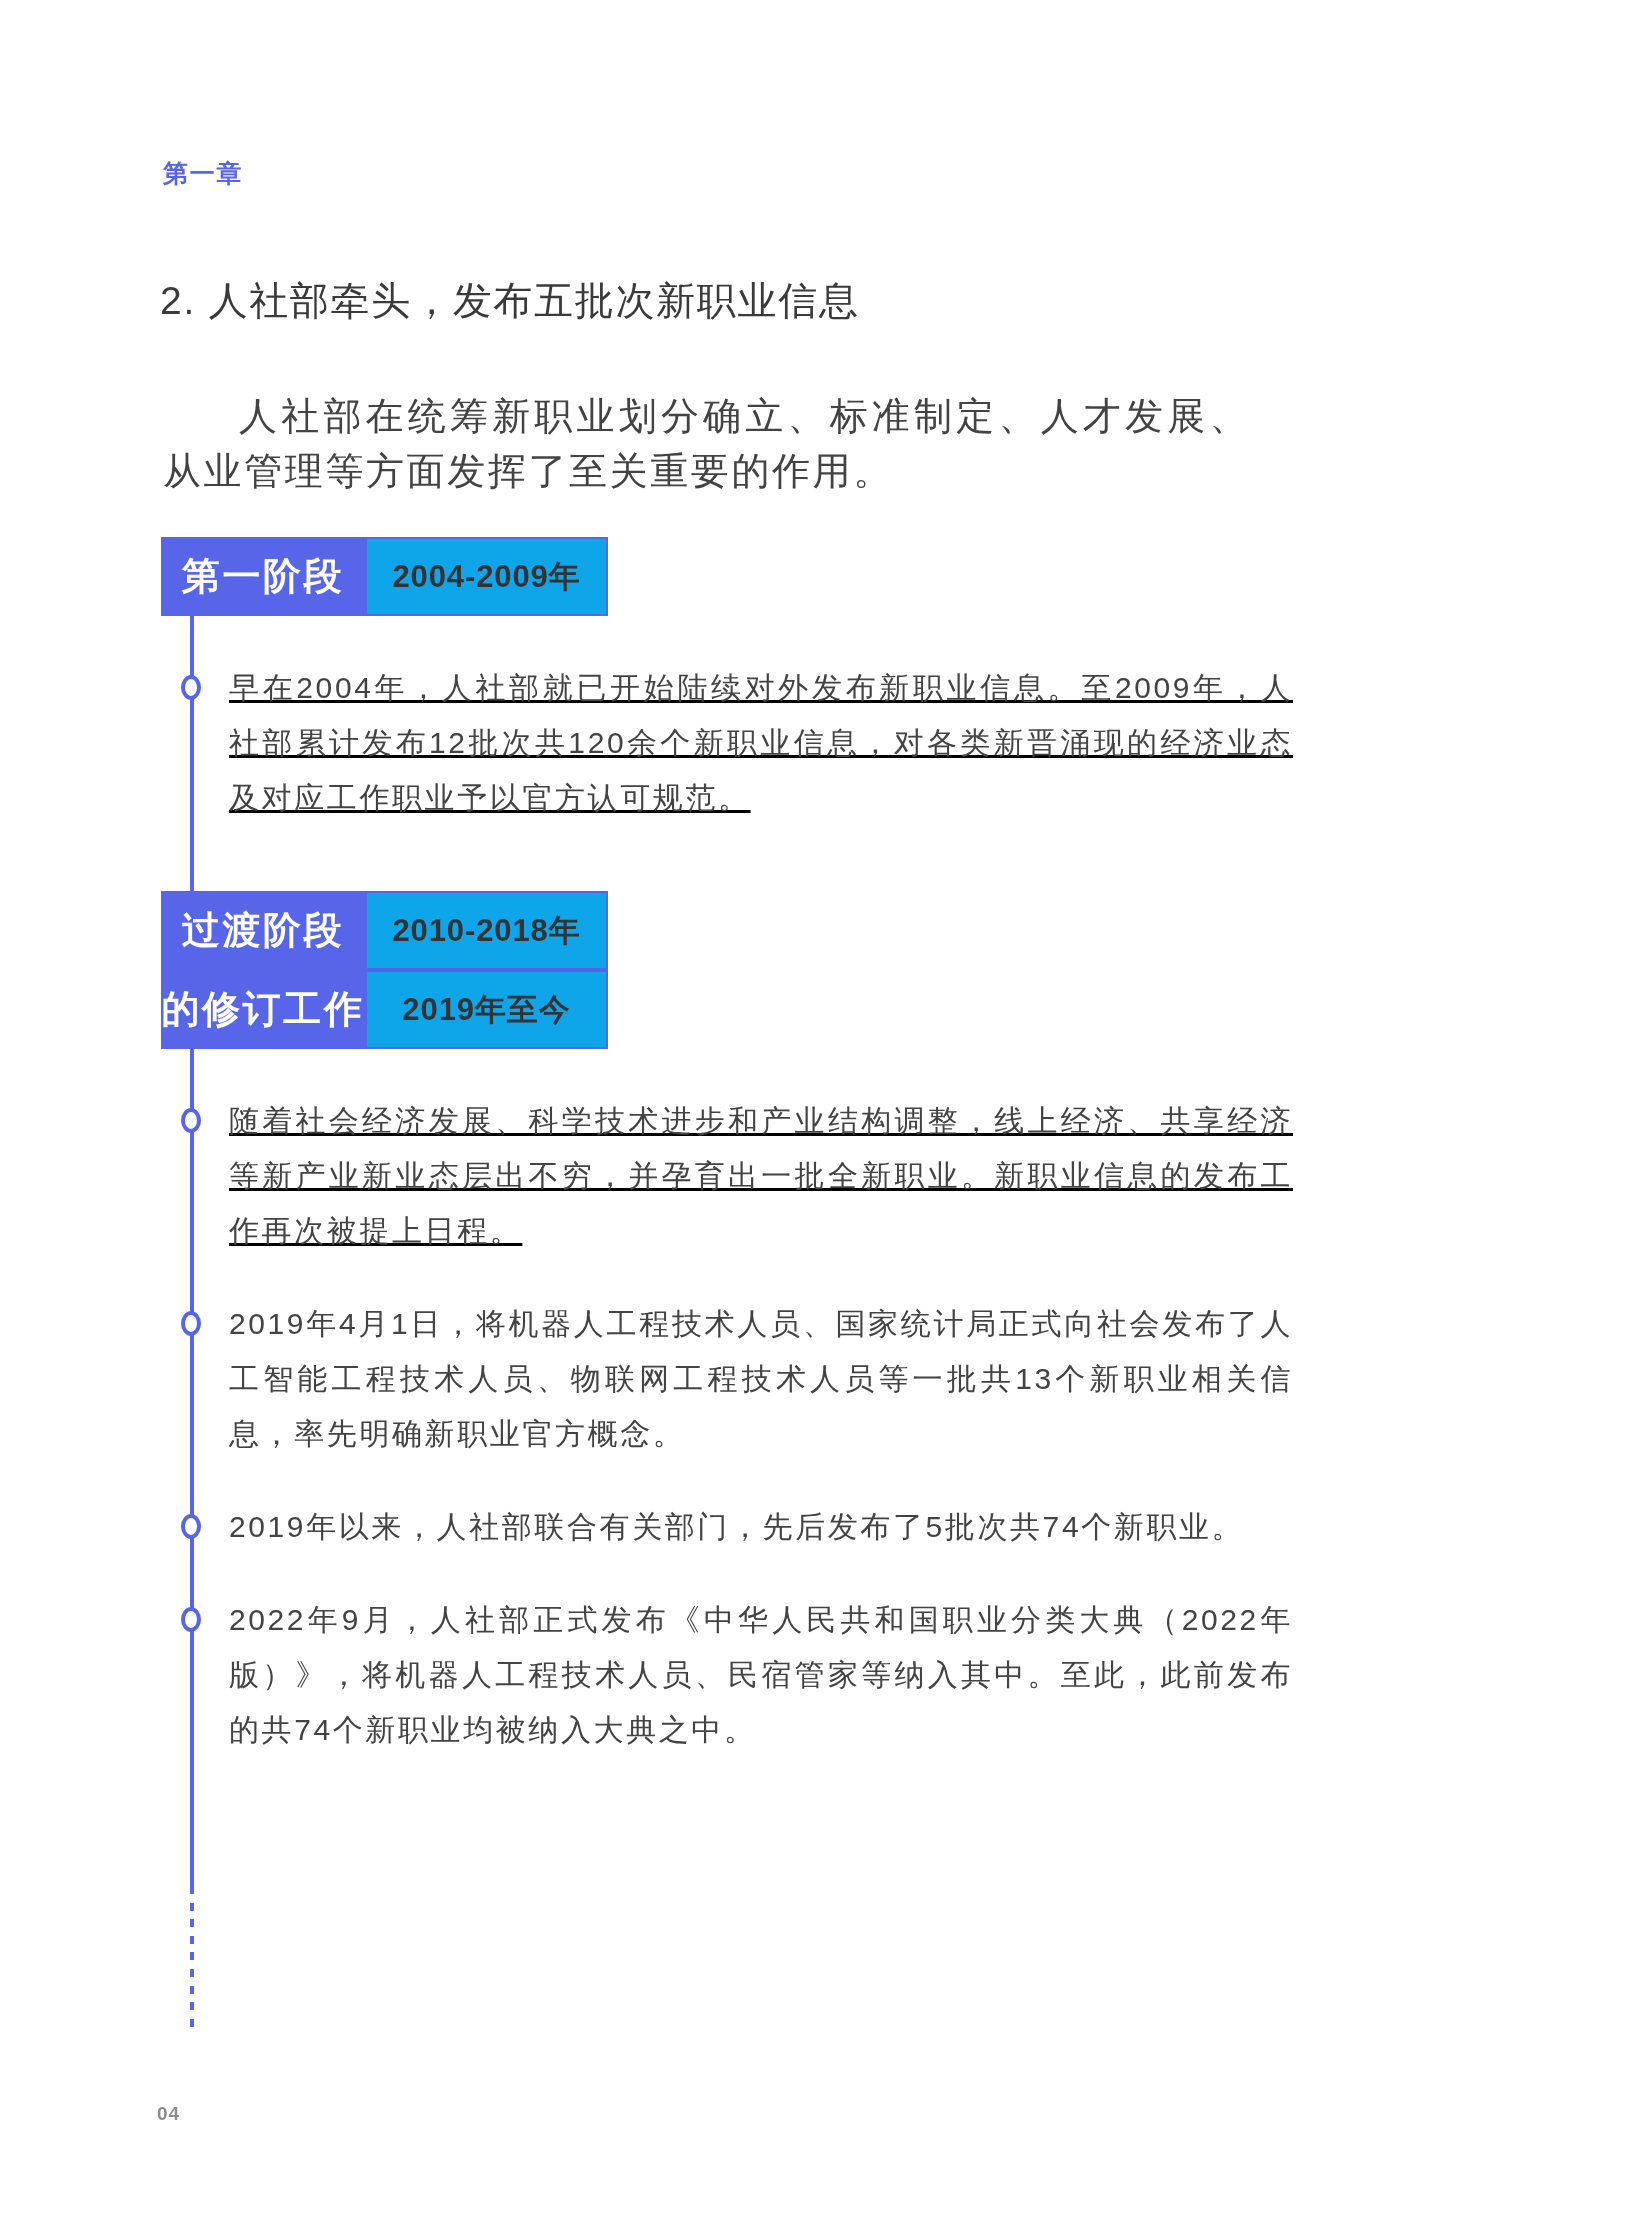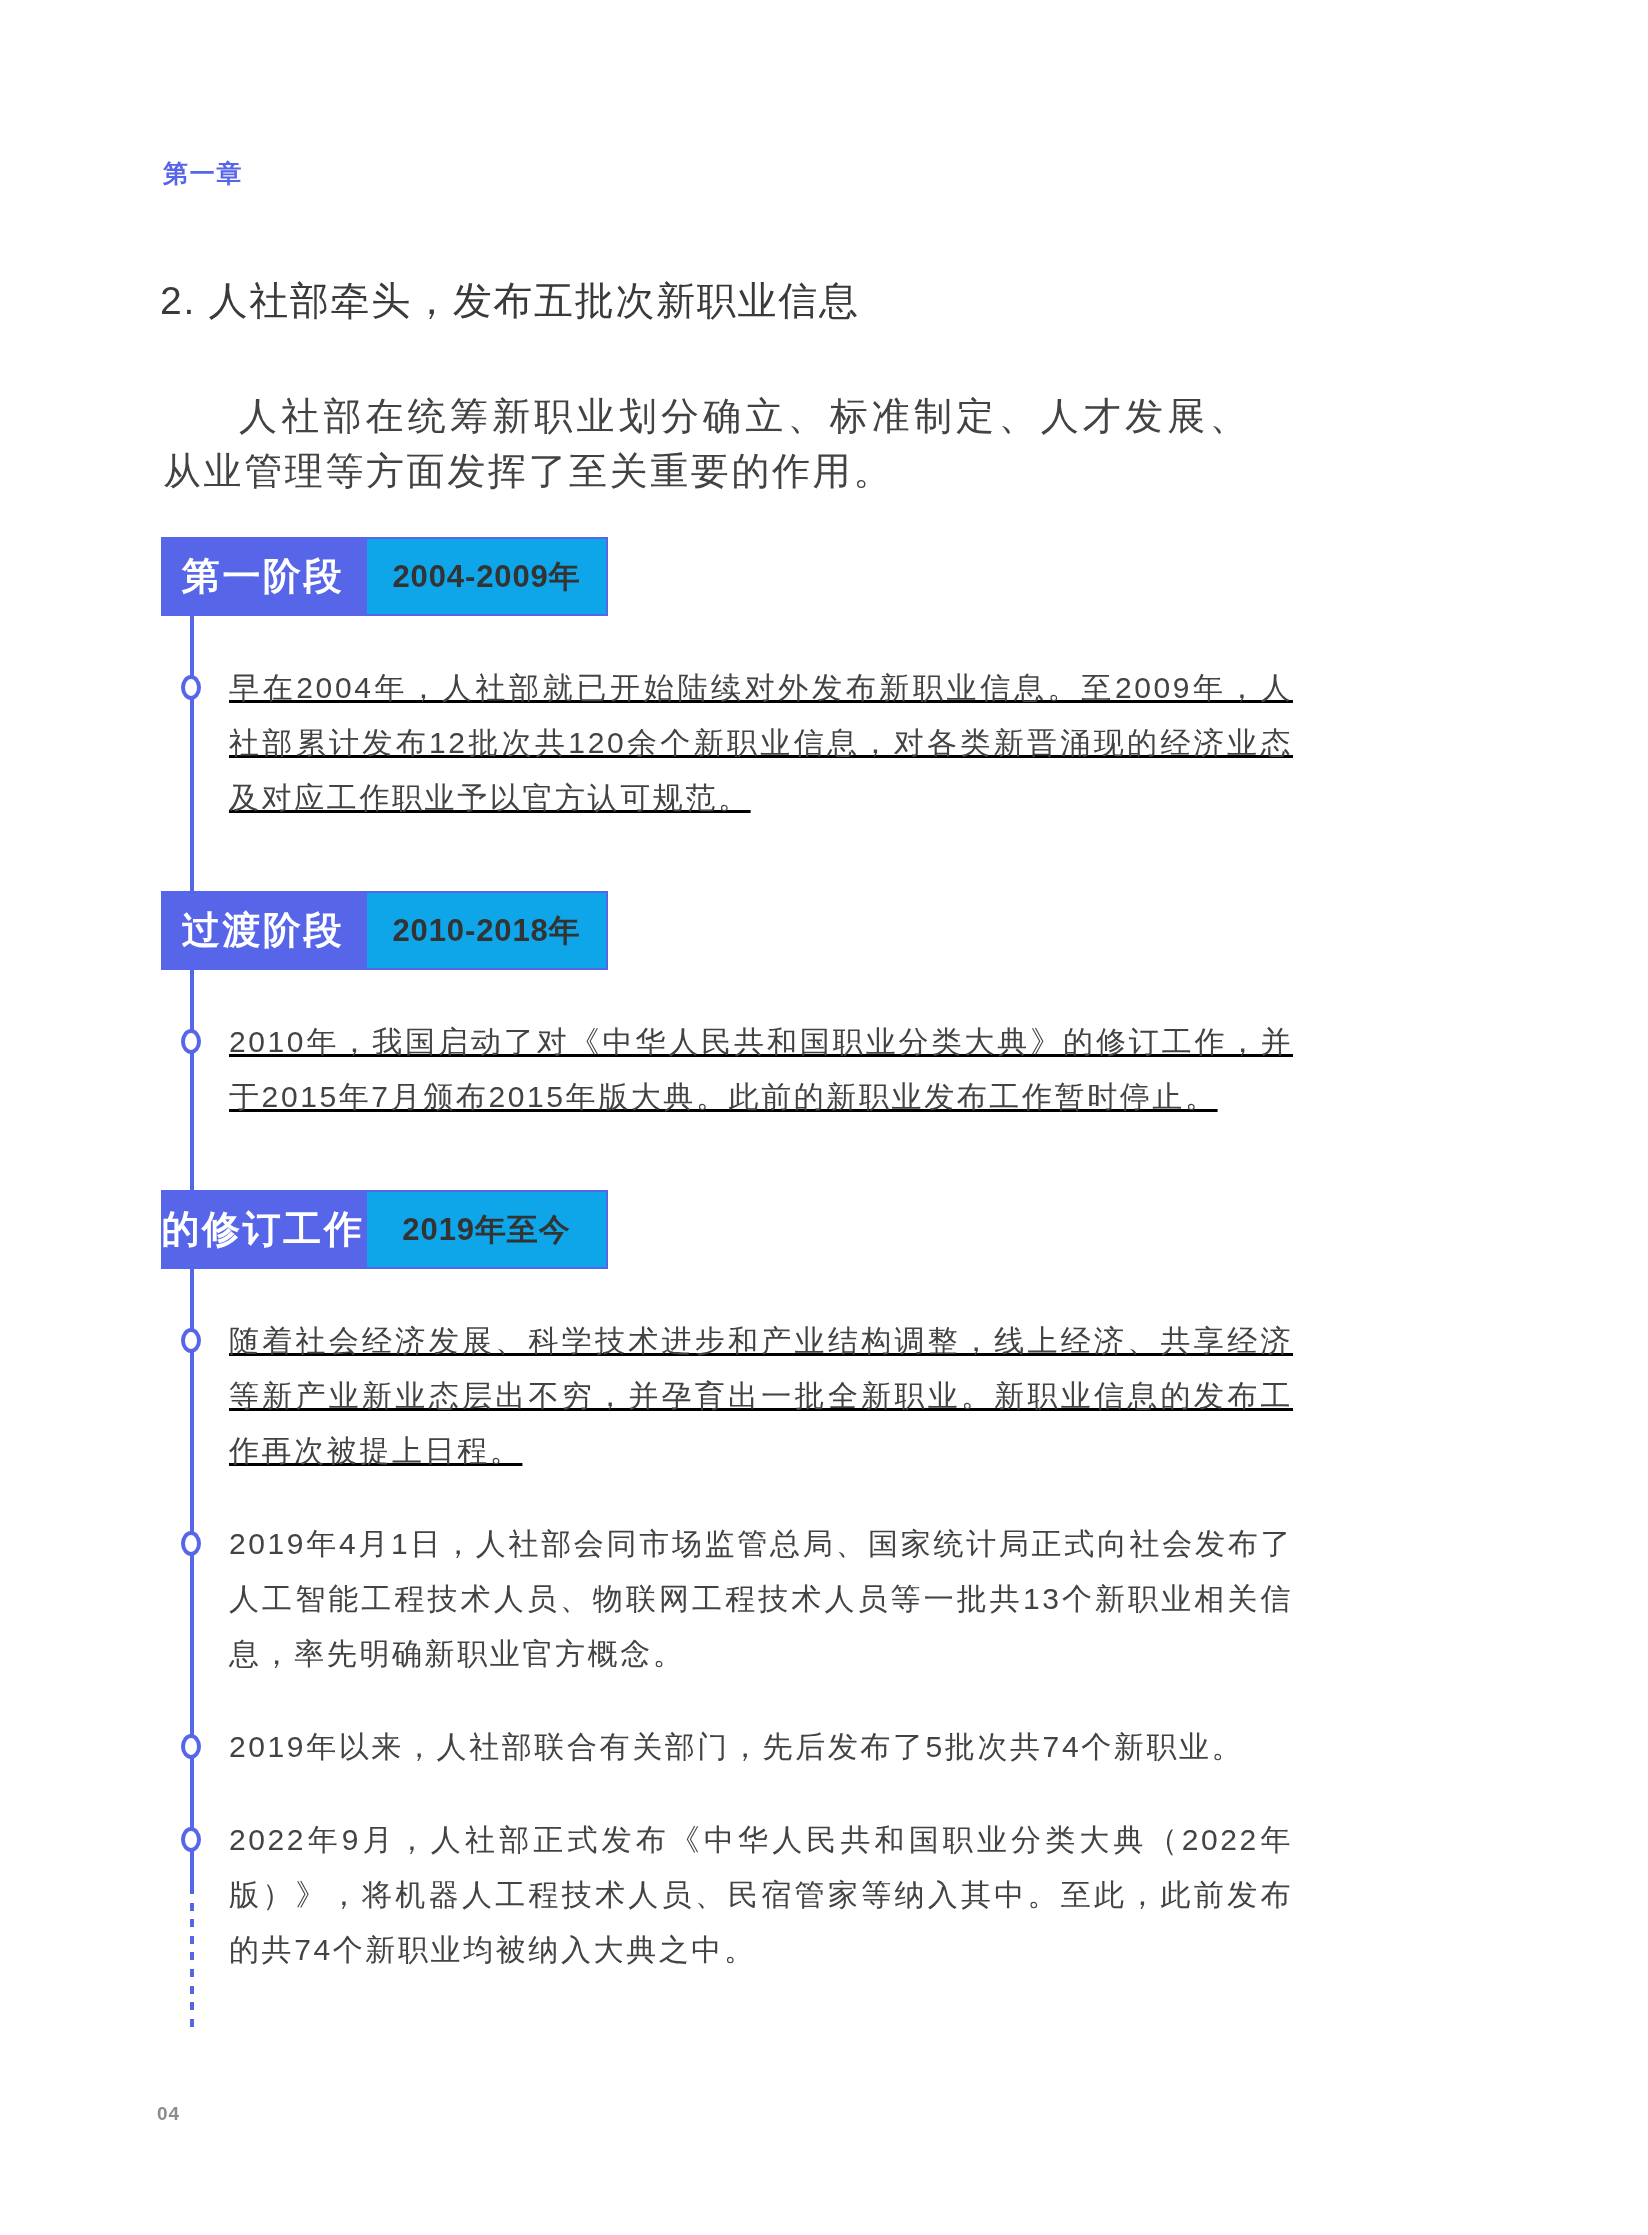--- a/index.html
+++ b/index.html
@@ -149,38 +149,34 @@
     <div class="bullet">
       <span class="ring"></span>
       <p>早在2004年，人社部就已开始陆续对外发布新职业信息。至2009年，人社部累计发布12批次共120余个新职业信息，对各类新晋涌现的经济业态及对应工作职业予以官方认可规范。</p>
     </div>
 
     <div class="badge-row">
       <div class="badge-label">过渡阶段</div>
       <div class="badge-period">2010-2018年</div>
     </div>
 
-    <div class="bullet">
-      <span class="ring"></span>
-      <p>2010年，我国启动了对《中华人民共和国职业分类大典》的修订工作，并于2015年7月颁布2015年版大典。此前的新职业发布工作暂时停止。</p>
-    </div>
 
     <div class="badge-row">
       <div class="badge-label">的修订工作</div>
       <div class="badge-period">2019年至今</div>
     </div>
 
     <div class="bullet">
       <span class="ring"></span>
       <p>随着社会经济发展、科学技术进步和产业结构调整，线上经济、共享经济等新产业新业态层出不穷，并孕育出一批全新职业。新职业信息的发布工作再次被提上日程。</p>
     </div>
 
     <div class="bullet">
       <span class="ring"></span>
-      <p>2019年4月1日，人社部会同市场监管总局、国家统计局正式向社会发布了人工智能工程技术人员、物联网工程技术人员等一批共13个新职业相关信息，率先明确新职业官方概念。</p>
+      <p>2019年4月1日，将机器人工程技术人员、国家统计局正式向社会发布了人工智能工程技术人员、物联网工程技术人员等一批共13个新职业相关信息，率先明确新职业官方概念。</p>
     </div>
 
     <div class="bullet">
       <span class="ring"></span>
       <p>2019年以来，人社部联合有关部门，先后发布了5批次共74个新职业。</p>
     </div>
 
     <div class="bullet">
       <span class="ring"></span>
       <p>2022年9月，人社部正式发布《中华人民共和国职业分类大典（2022年版）》，将机器人工程技术人员、民宿管家等纳入其中。至此，此前发布的共74个新职业均被纳入大典之中。</p>

